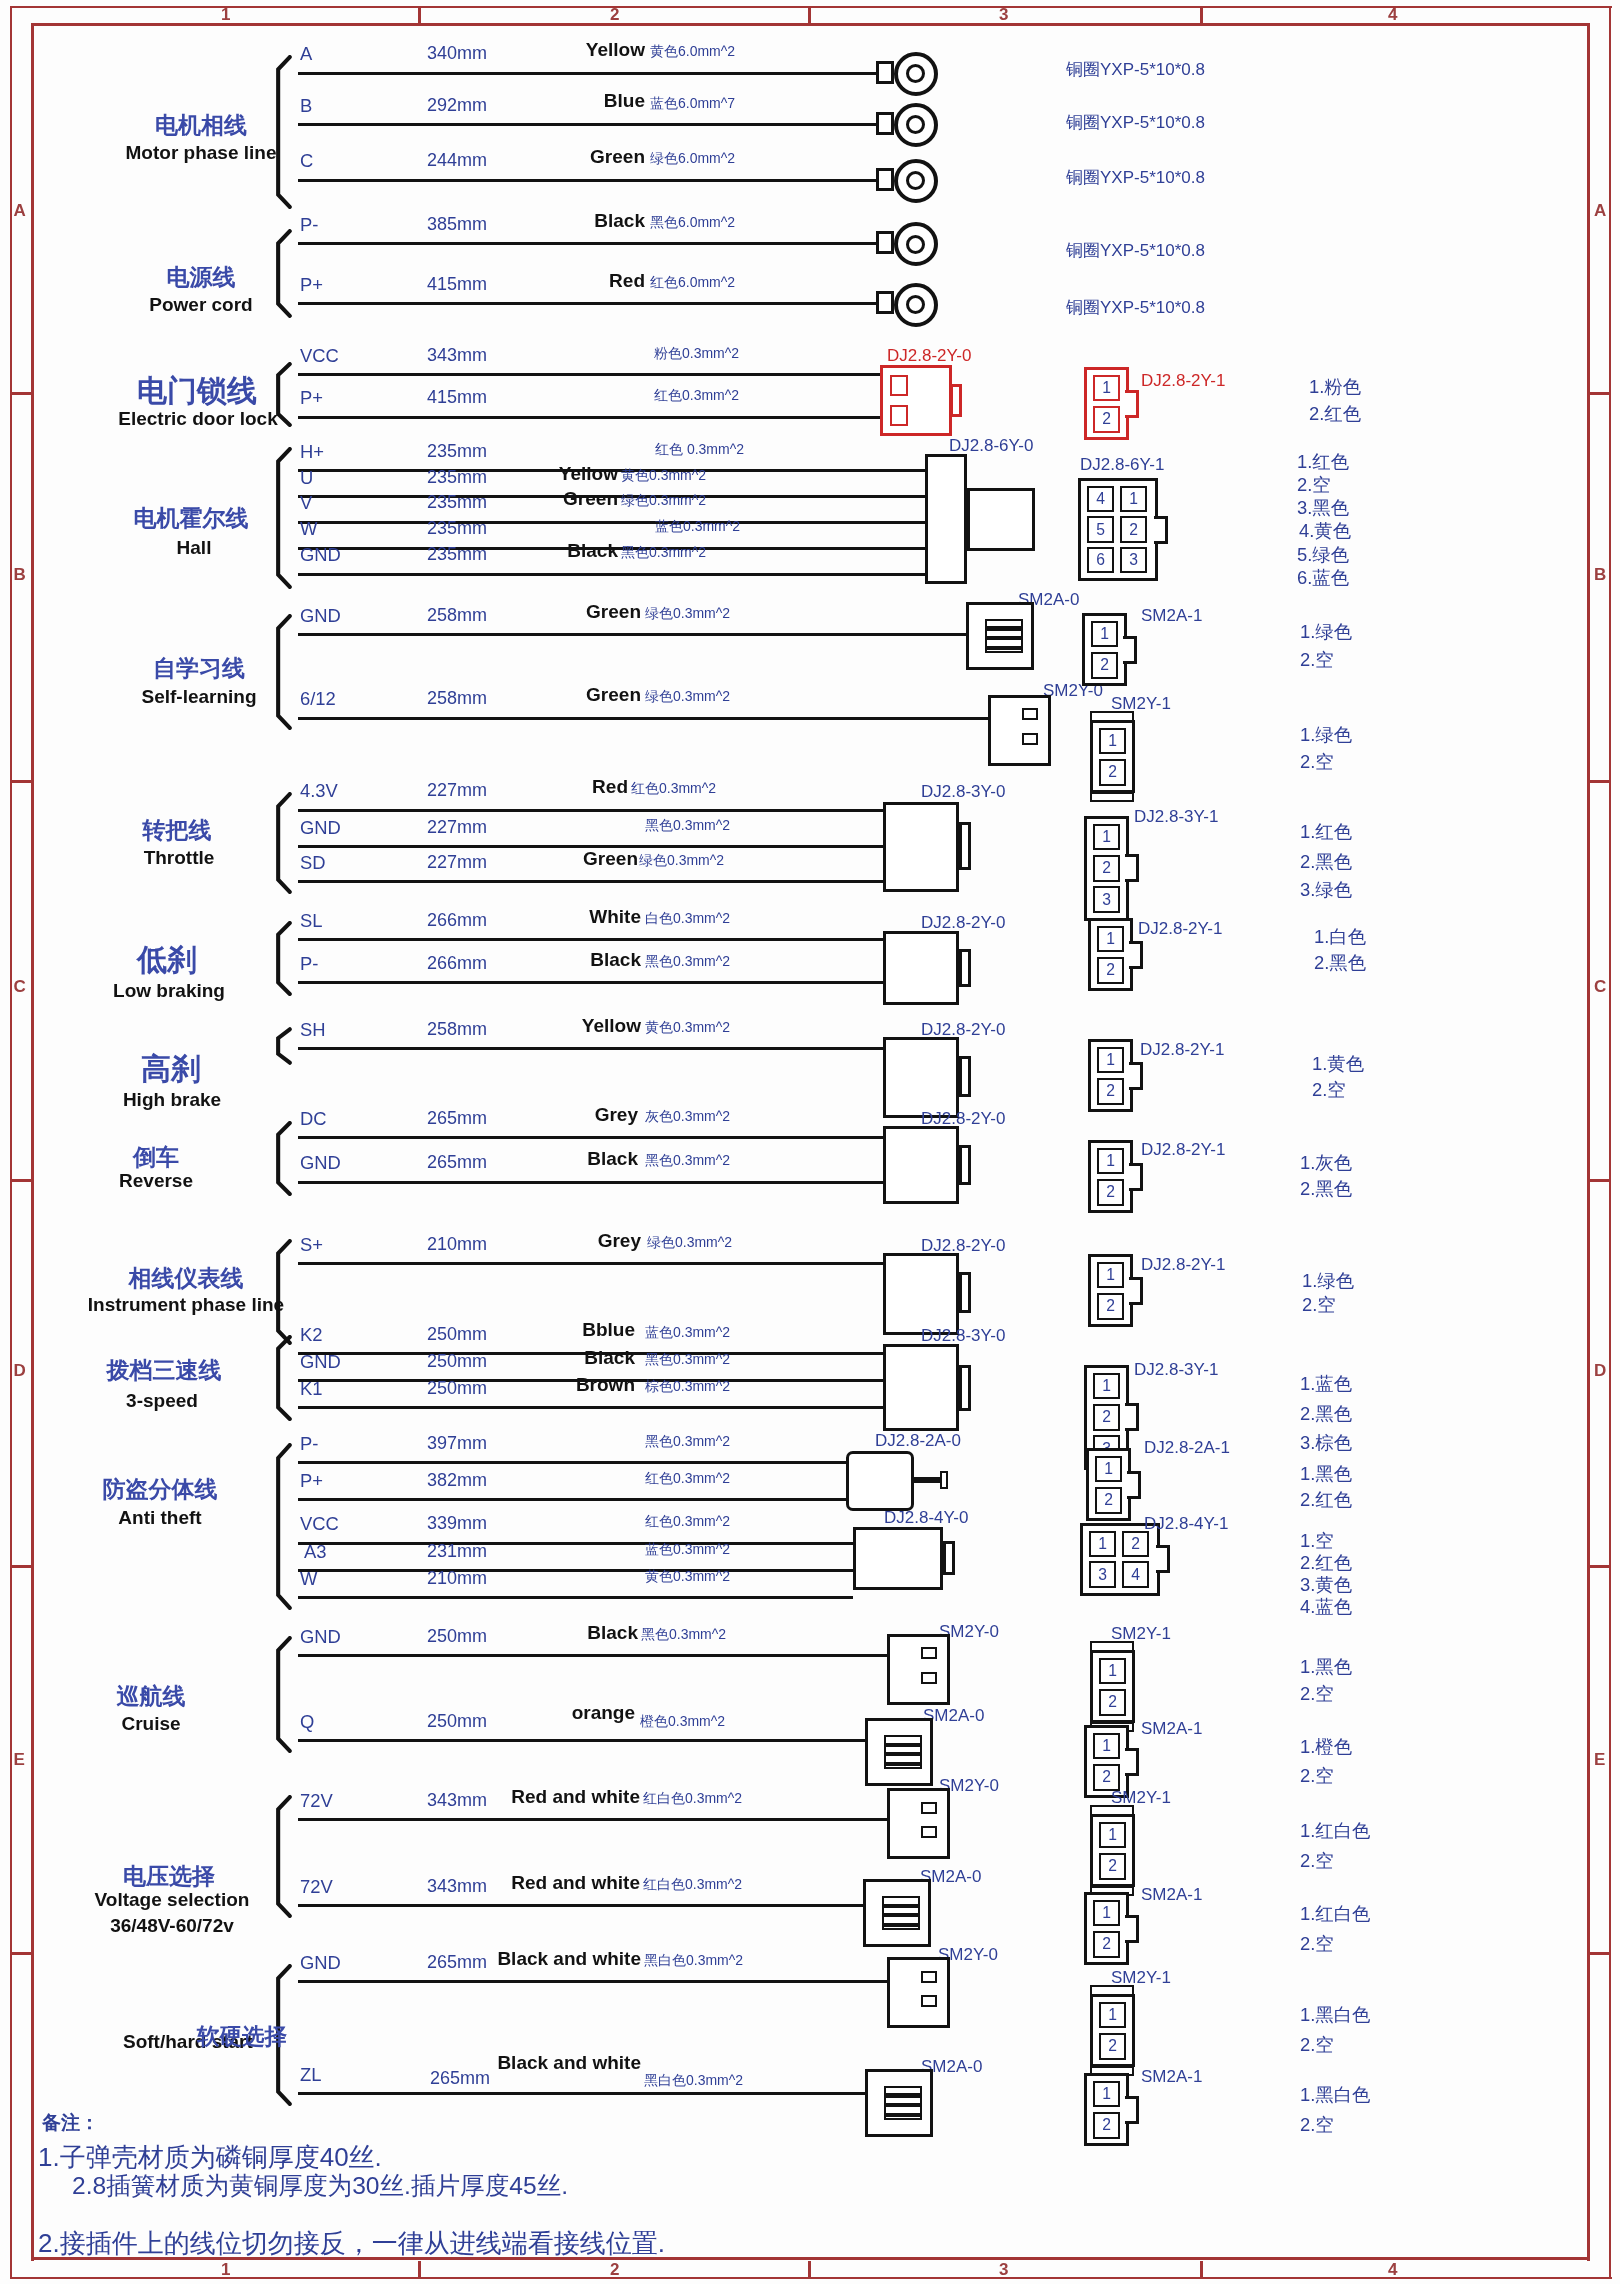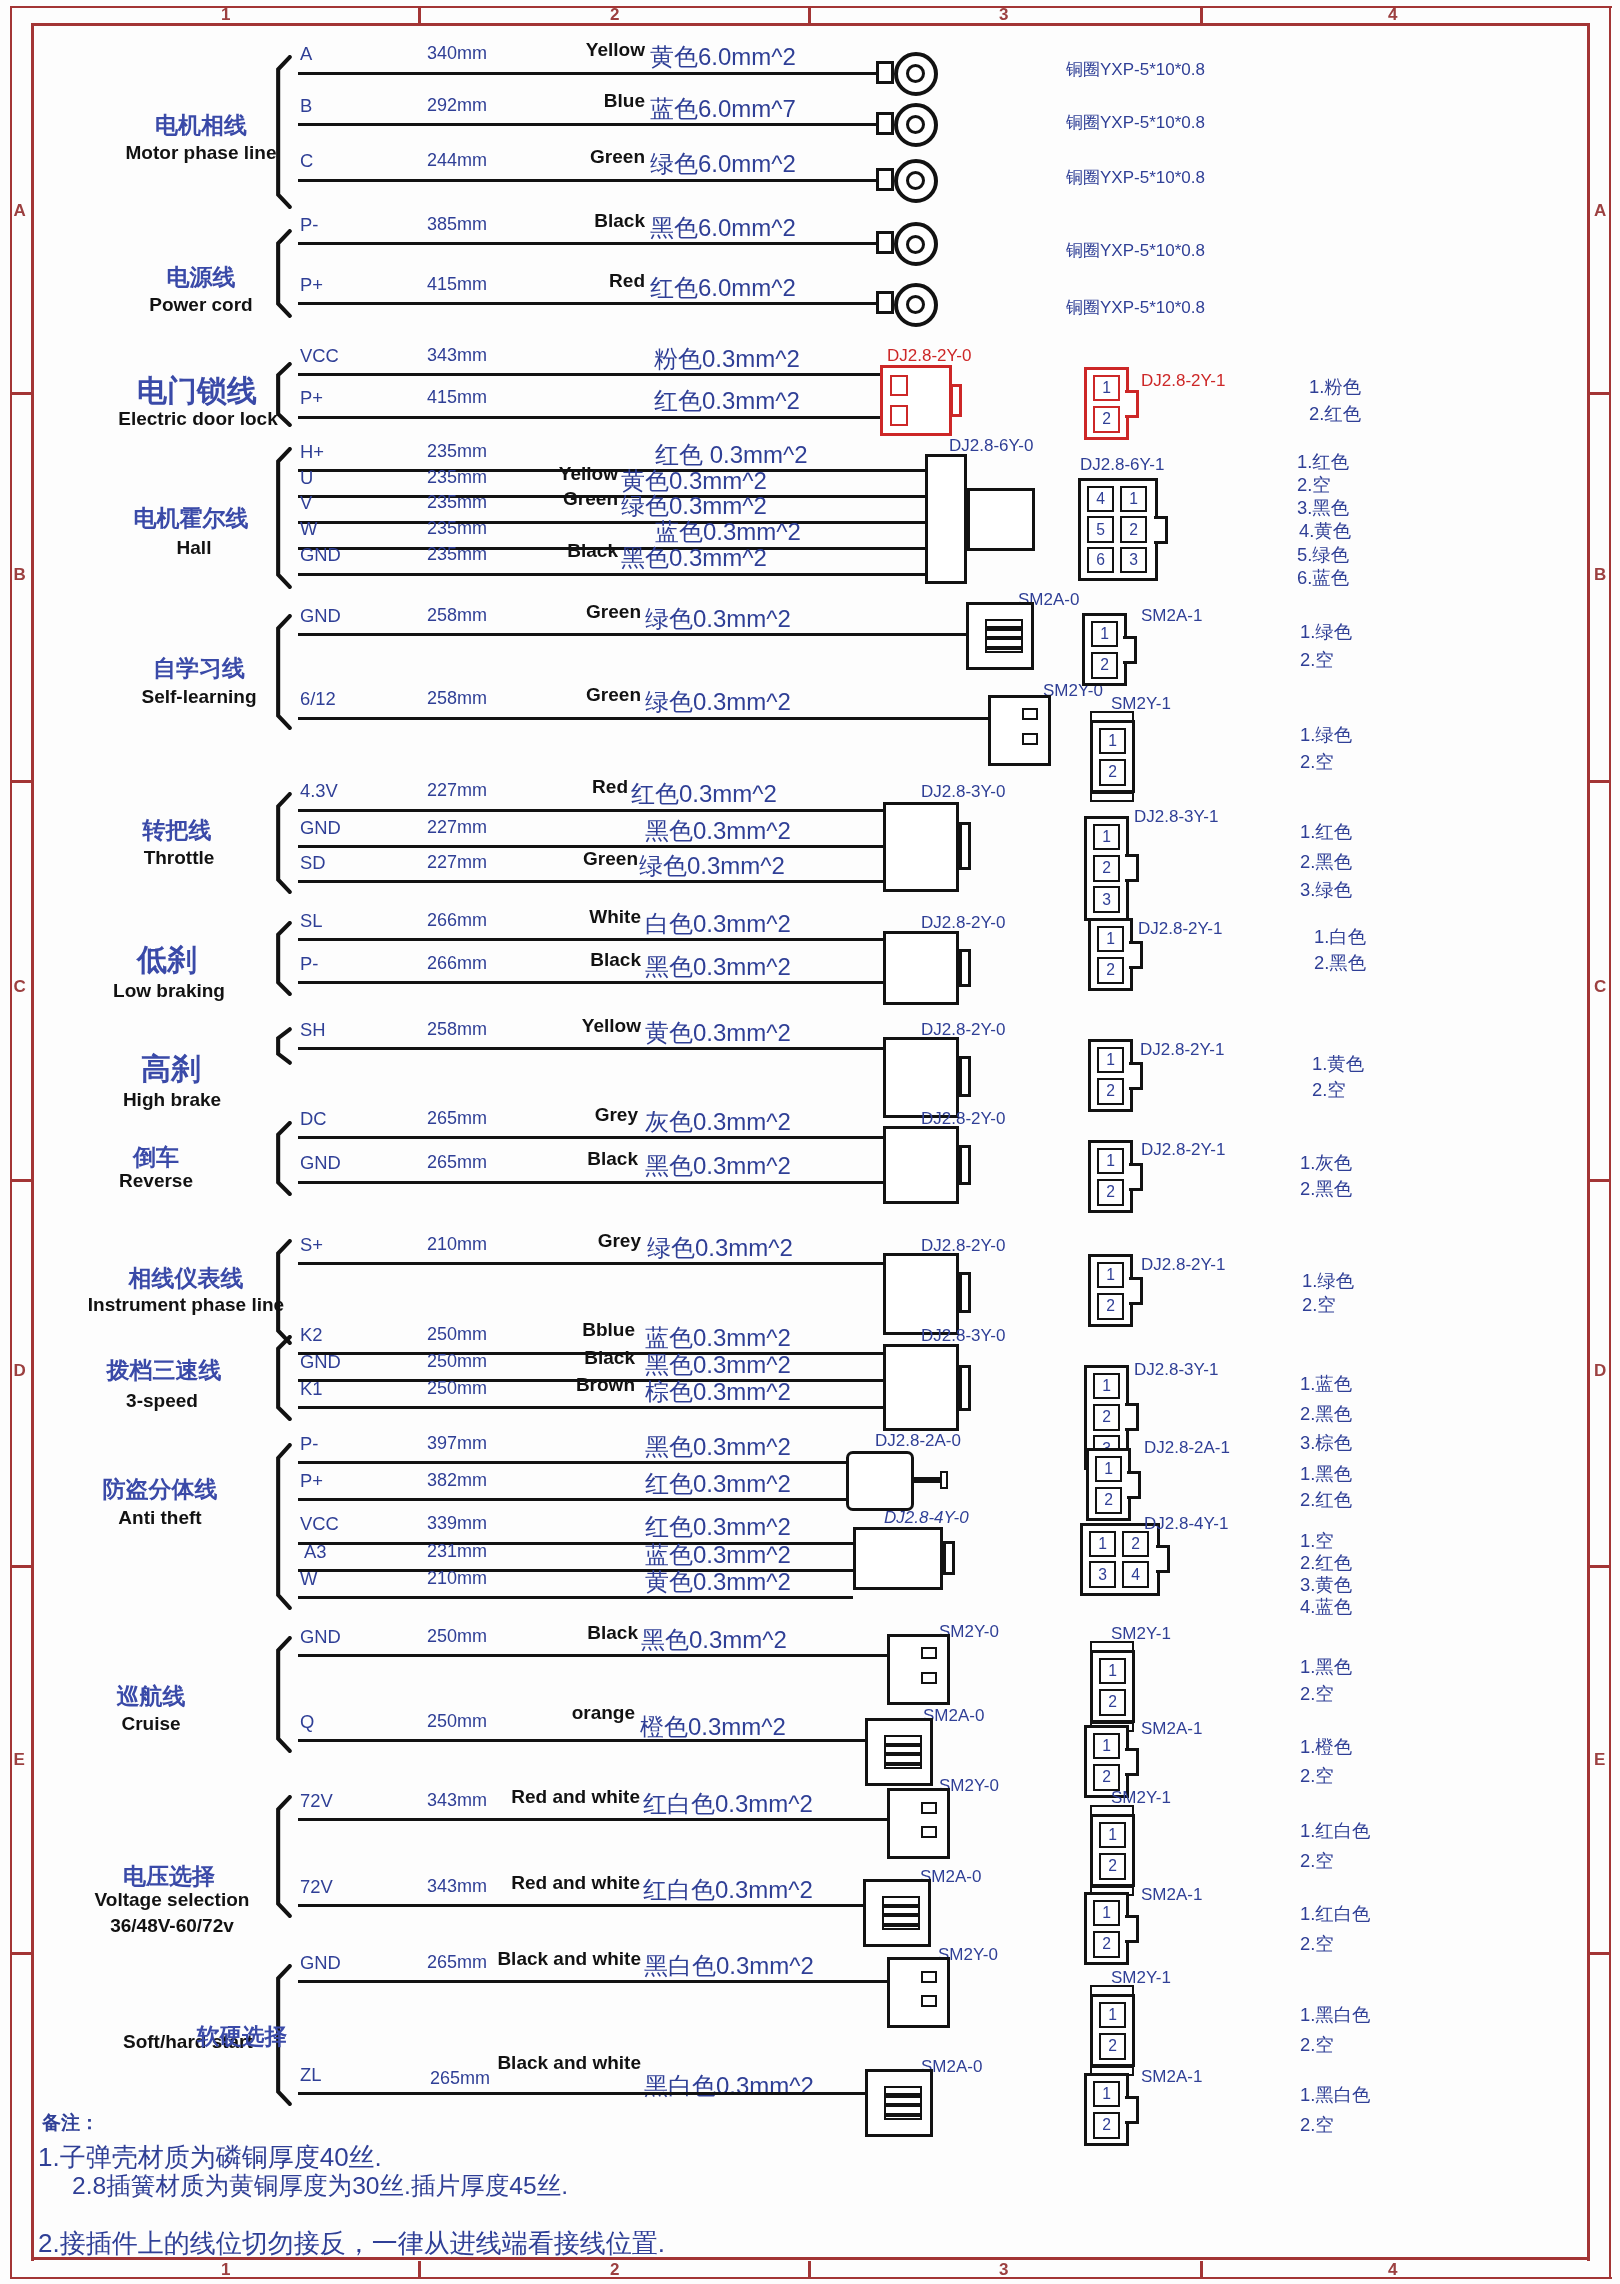--- a/index.html
+++ b/index.html
@@ -3,21 +3,21 @@
 <meta charset="utf-8">
 <style>
   :root{ --nv:#2f3f96; --bk:#121212; --rd:#cd2727; --fr:#a33535; --fm:#9c4040; }
   html,body{margin:0;padding:0;background:#9a9a9a;}
   #canvas{position:relative;width:1621px;height:2284px;background:#fdfdfd;
           font-family:"Liberation Sans",sans-serif;overflow:hidden;}
   .t{position:absolute;white-space:nowrap;line-height:1.1;}
   .pin{color:var(--nv);font-size:18.4px;}
   .len{color:var(--nv);font-size:18px;}
   .cen{color:var(--bk);font-weight:bold;font-size:19px;transform:translateX(-100%);}
-  .czh{color:var(--nv);font-size:24px;}
+  .czh{color:var(--nv);font-size:14px;}
   .zh{color:#3a4aa8;font-weight:bold;font-size:23px;transform:translateX(-50%);}
   .zh.big{font-size:30px;}
   .en{color:var(--bk);font-weight:bold;font-size:19px;transform:translateX(-50%);}
   .cn{color:var(--nv);font-size:17px;}
   .cl{color:var(--nv);font-size:18.4px;}
   .redtx{color:var(--rd) !important;}
   .wire{position:absolute;height:3.4px;background:var(--bk);}
   .box{position:absolute;border:3.4px solid var(--bk);background:#fff;box-sizing:border-box;}
   .hatch{position:absolute;border:2.7px solid var(--bk);background:repeating-linear-gradient(180deg,#fff 0 5.5px,var(--bk) 5.5px 9.6px);box-sizing:border-box;}
   .fc{position:absolute;border:3.4px solid var(--bk);background:#fff;padding:4.8px 6.1px;display:flex;flex-direction:column;gap:4.8px;}
@@ -455,21 +455,21 @@
   <span class="t czh" style="left:645px;top:1542px;">蓝色0.3mm^2</span>
   <div class="wire" style="left:298px;top:1569px;width:555px;"></div>
   <span class="t pin" style="left:300px;top:1569px;">W</span>
   <span class="t len" style="left:427px;top:1569px;">210mm</span>
   <span class="t czh" style="left:645px;top:1569px;">黄色0.3mm^2</span>
   <div class="wire" style="left:298px;top:1596px;width:555px;"></div>
   <span class="t cn" style="left:875px;top:1432px;">DJ2.8-2A-0</span>
   <div class="box" style="left:846px;top:1451px;width:68px;height:60px;border-radius:6.8px;"></div>
   <div class="frameln" style="left:914px;top:1477px;width:26px;height:6.1px;background:var(--bk);"></div>
   <div class="box" style="left:940px;top:1471px;width:8.2px;height:18px;border-width:2.7px;"></div>
-  <span class="t cn" style="left:884px;top:1509px;font-style:italic;">DJ2.8-4Y-0</span>
+  <span class="t cn" style="left:884px;top:1509px;">DJ2.8-4Y-0</span>
   <div class="box" style="left:853px;top:1527px;width:90px;height:63px;"></div>
   <div class="box" style="left:943px;top:1541px;width:12.3px;height:34px;"></div>
   <div class="fc" style="left:1086px;top:1448px;">
     <div class="c">1</div>
     <div class="c">2</div>
     <div class="tab2"></div>
   </div>
   <span class="t cn" style="left:1144px;top:1439px;">DJ2.8-2A-1</span>
   <span class="t cl" style="left:1300px;top:1464px;">1.黑色</span>
   <span class="t cl" style="left:1300px;top:1490px;">2.红色</span>

